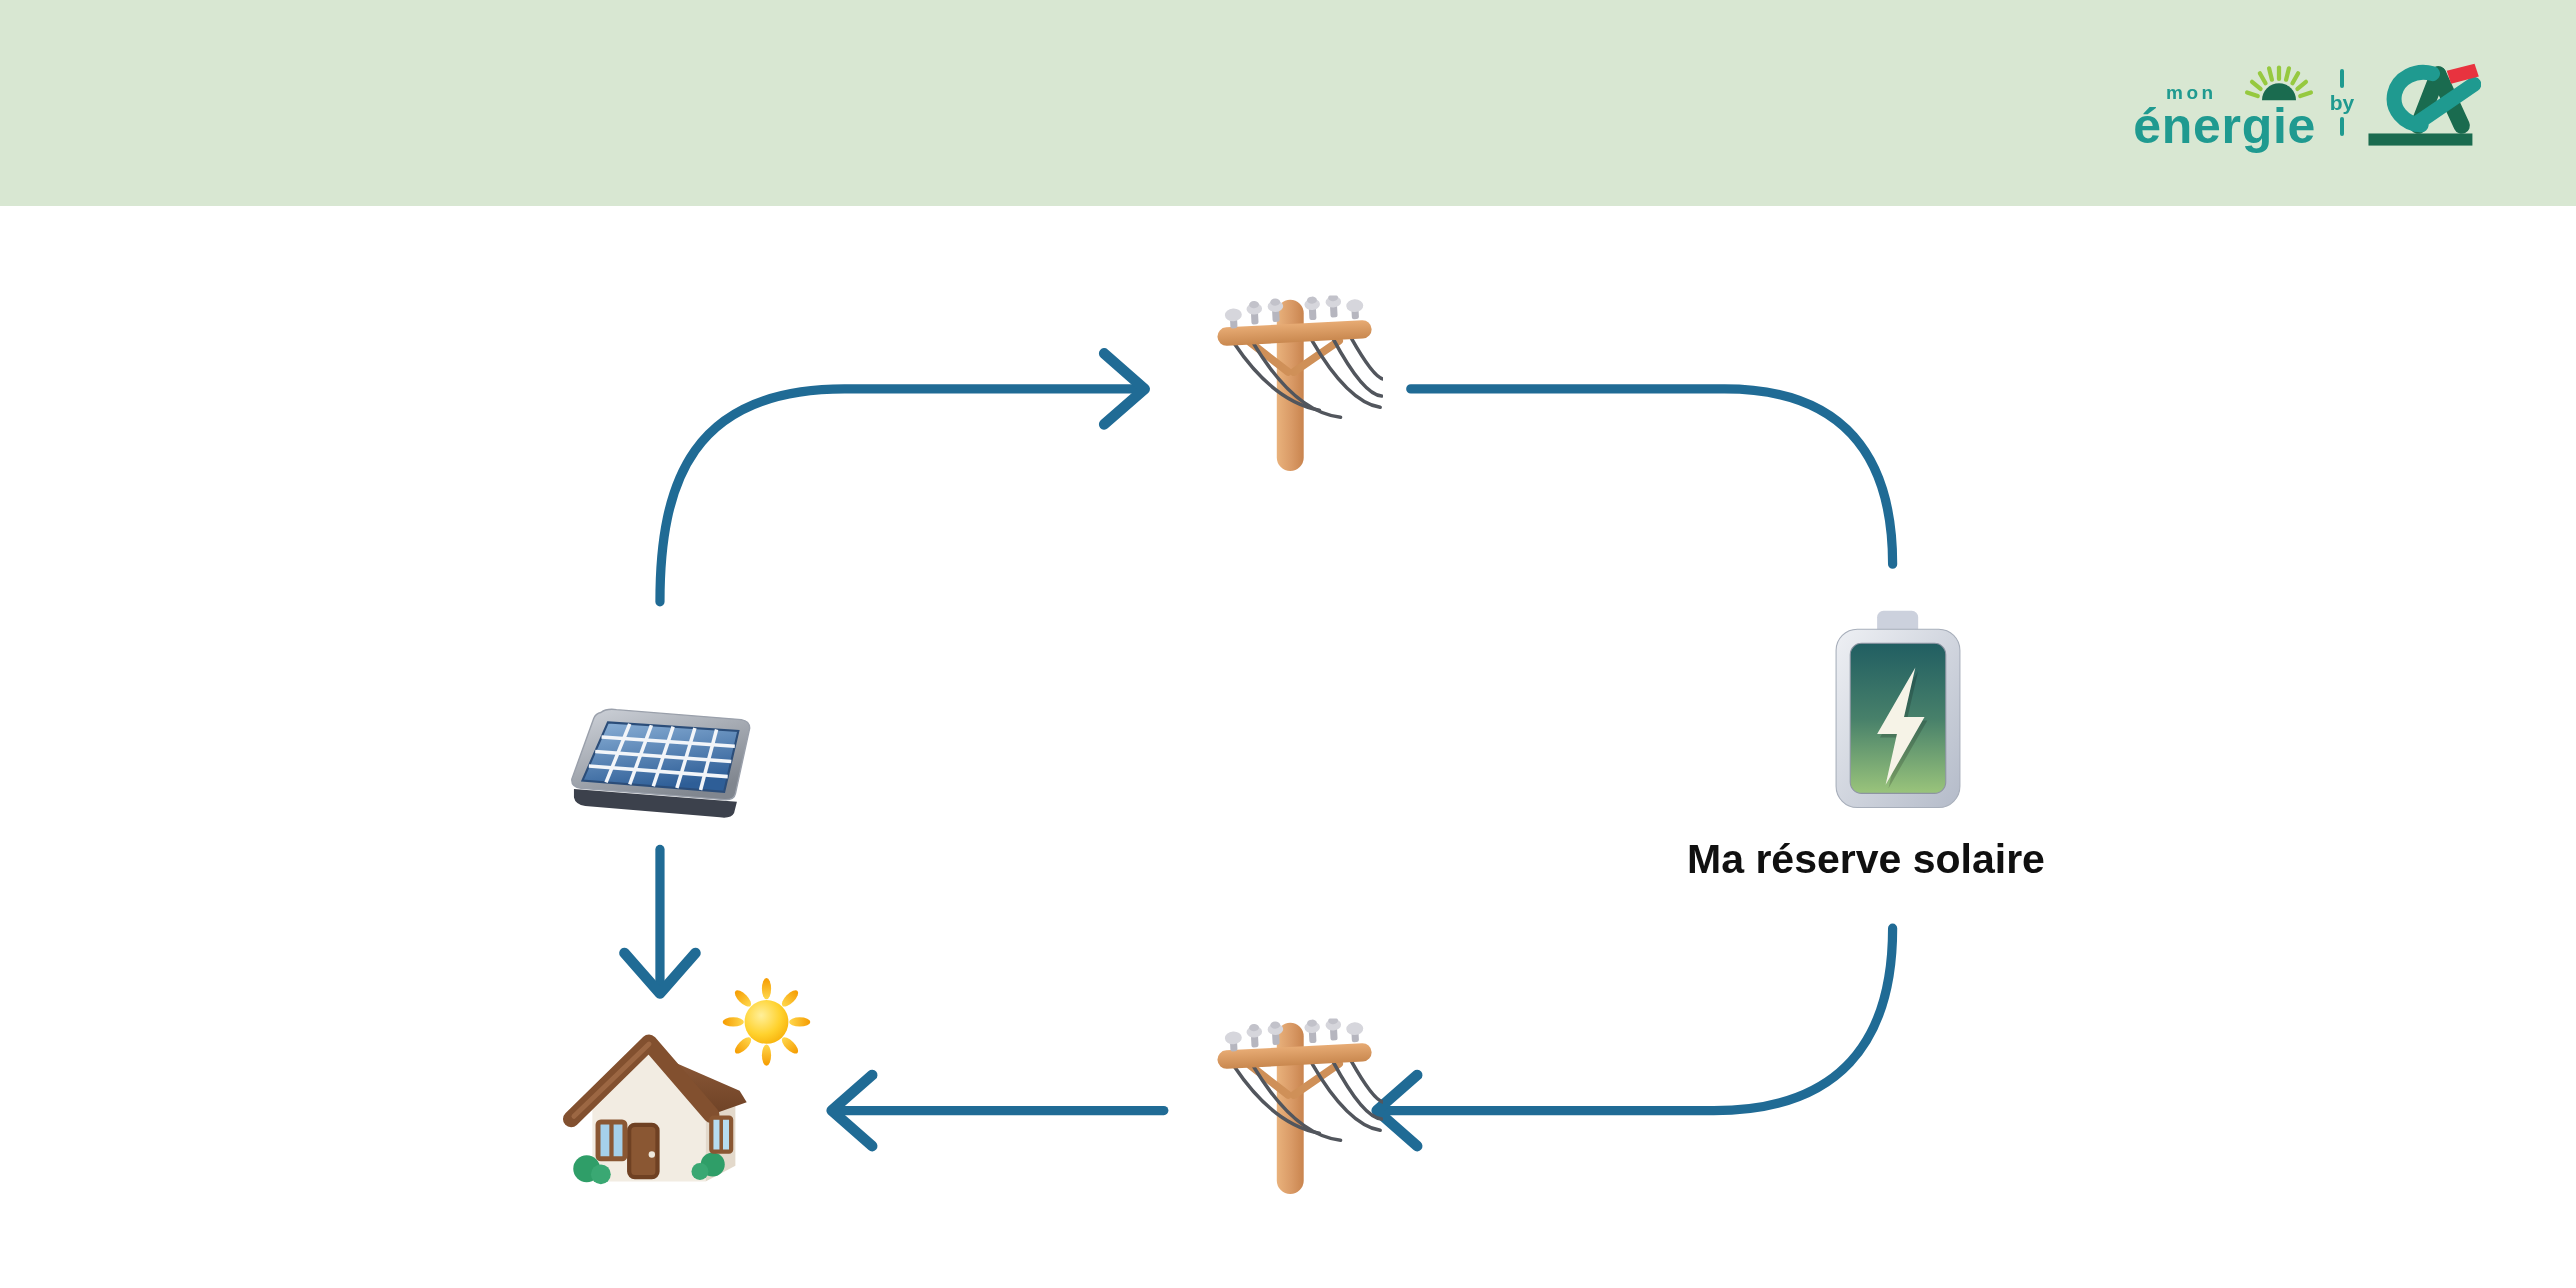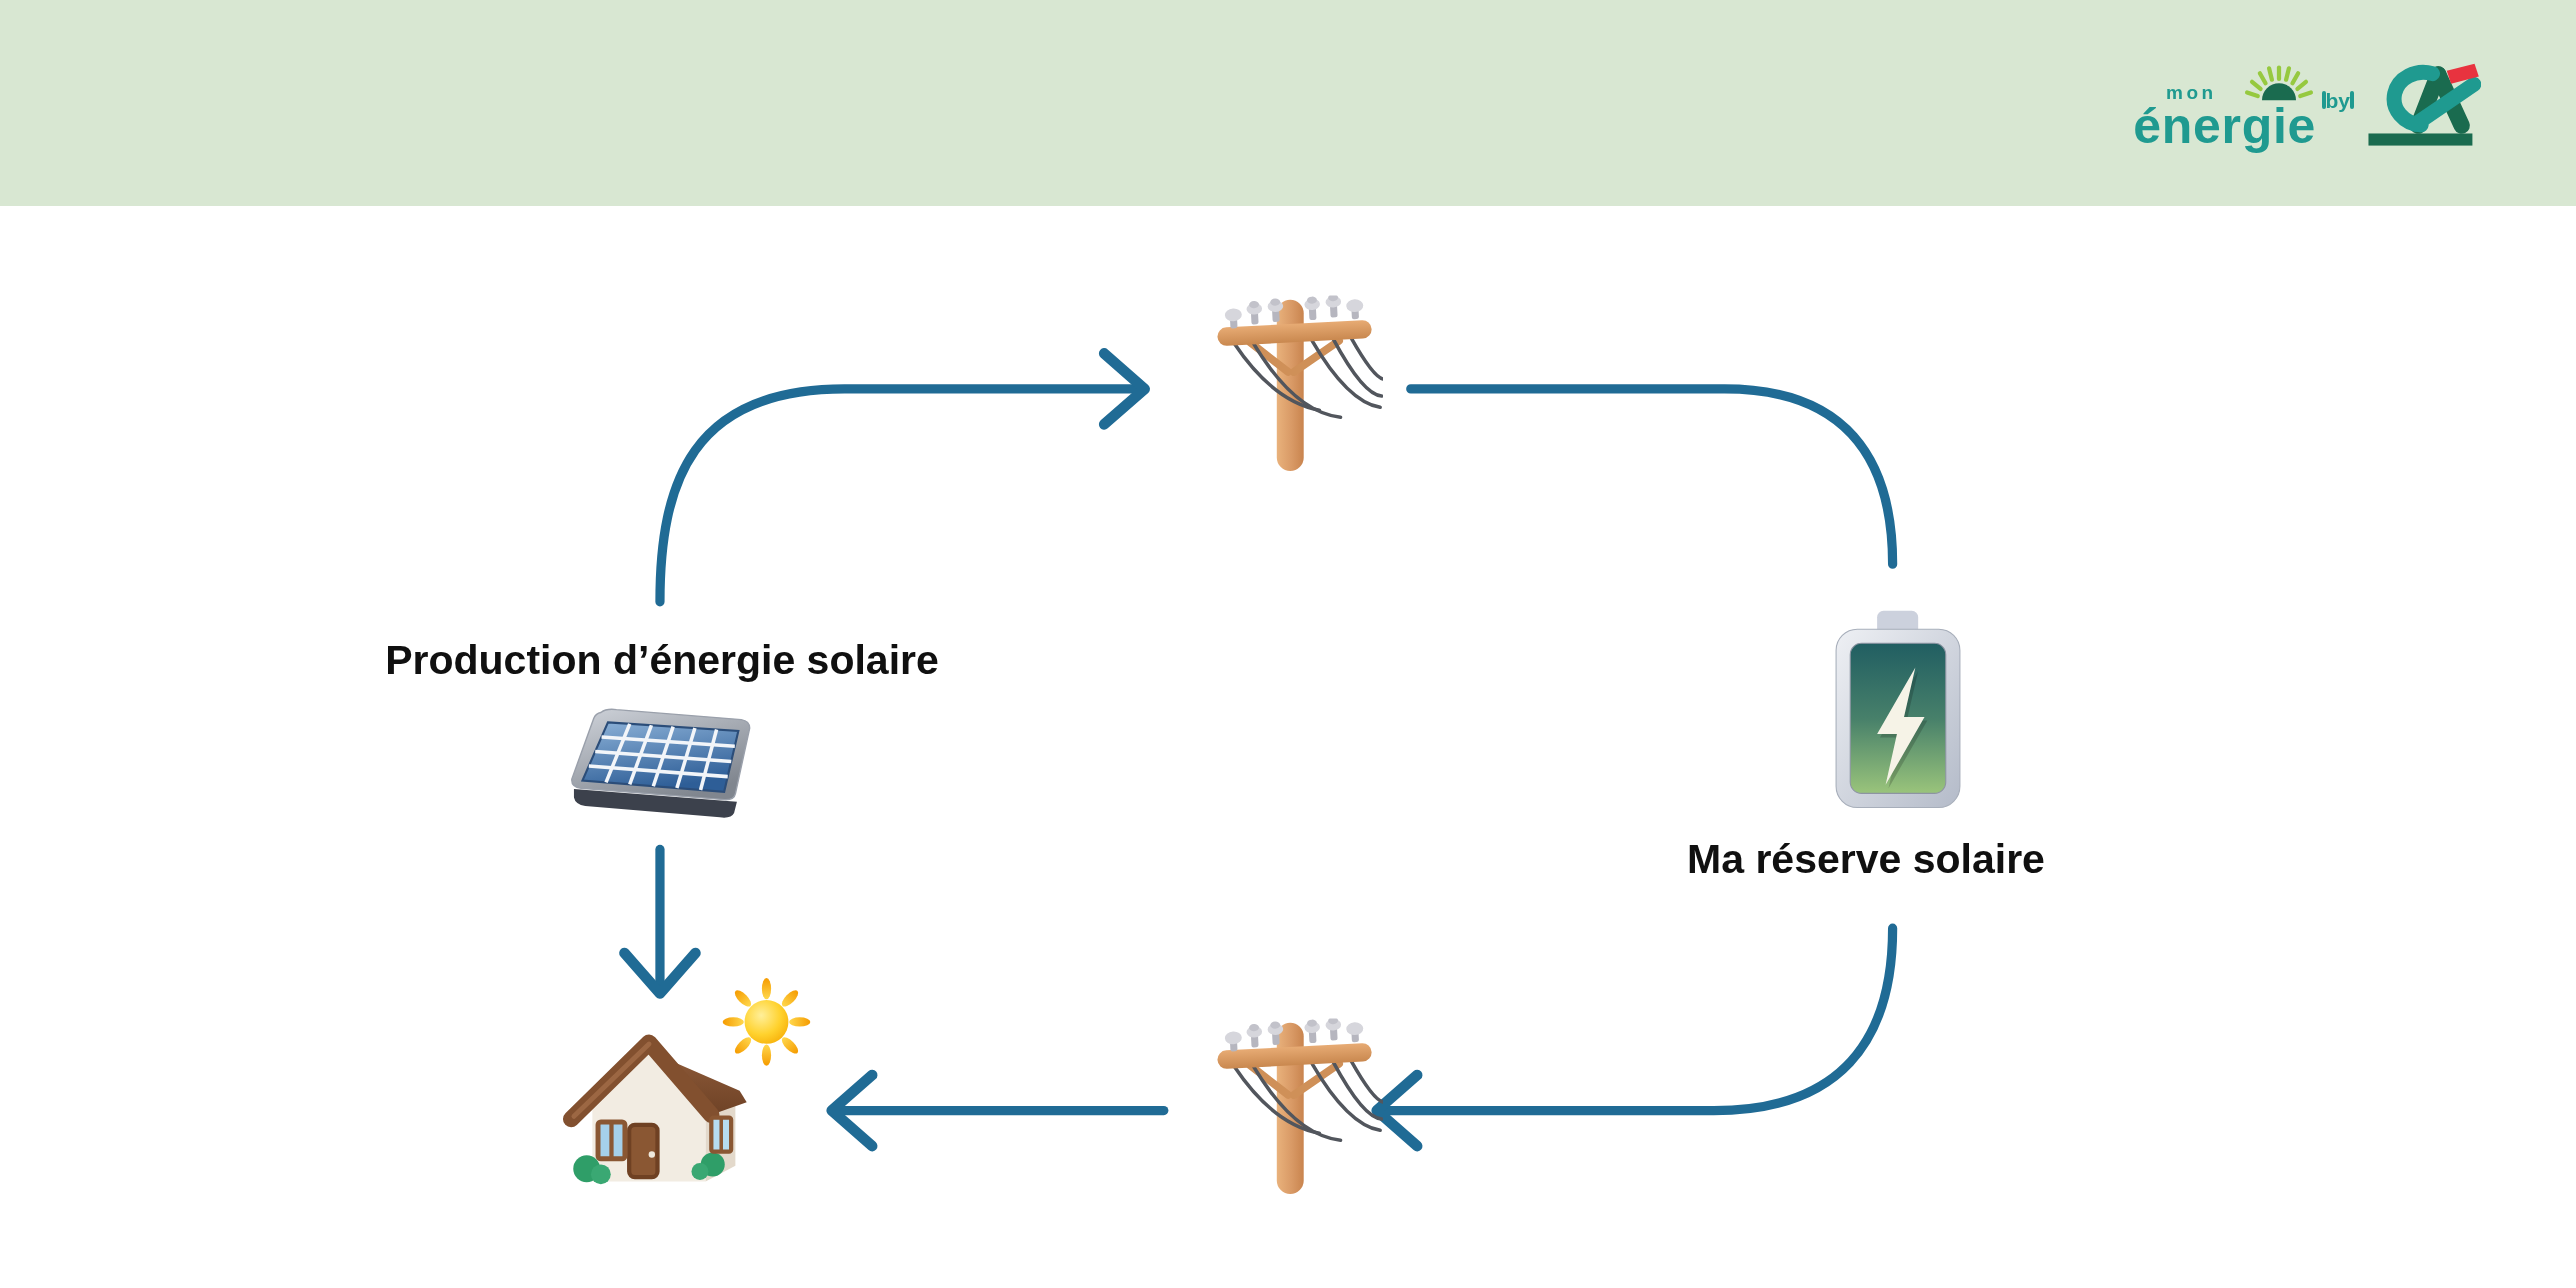--- a/index.html
+++ b/index.html
@@ -8,21 +8,21 @@
     --logo-light-green:#96c93f; --logo-red:#e8333f;
   }
   *{box-sizing:border-box}
   body{margin:0;background:#fff;font-family:"Liberation Sans","DejaVu Sans",sans-serif}
   .canvas{position:relative;width:2576px;height:1288px;background:#ffffff;overflow:hidden}
   .header{position:absolute;left:0;top:0;width:2576px;height:206px;background:var(--header-bg)}
   .title{position:absolute;left:89px;top:65px;font-size:57px;font-weight:700;color:var(--title-green);letter-spacing:0px;white-space:nowrap}
   .logo{position:absolute;left:2129px;top:35px;width:369px;height:149px}
   .logo .mon{position:absolute;left:37px;top:47px;font-size:19px;font-weight:700;letter-spacing:3.5px;color:var(--logo-teal)}
   .logo .energie{position:absolute;left:4.3px;top:62px;font-size:50px;font-weight:700;color:var(--logo-teal);letter-spacing:0.7px}
-  .logo .bywrap{position:absolute;left:193px;top:28px;width:40px;height:74px;display:flex;flex-direction:row;align-items:center}
+  .logo .bywrap{position:absolute;left:193px;top:34px;width:40px;height:74px;display:flex;flex-direction:column;align-items:center}
   .logo .bar{width:3.5px;height:18.5px;background:var(--logo-teal);border-radius:2.1px}
   .logo .by{font-size:21px;font-weight:700;color:var(--logo-teal);line-height:1;padding:4.3px 0}
   .label{position:absolute;font-size:41px;font-weight:700;color:var(--label-text);white-space:nowrap;transform:translateX(-50%)}
   .lbl-production{left:662px;top:637px}
   .lbl-reserve{left:1866px;top:836px}
   svg{display:block}
   .abs{position:absolute}
 </style>
 </head>
 <body>
@@ -261,17 +261,16 @@
   <svg class="abs" style="left:1829px;top:605px" width="138" height="209" viewBox="0 0 195 295">
       <use href="#sym-battery"></use>
     </svg>
   <svg class="abs" style="left:561px;top:1020px" width="193" height="177" viewBox="0 0 272 250">
       <use href="#sym-house"></use>
     </svg>
   <svg class="abs" style="left:717px;top:971px" width="99" height="99" viewBox="0 0 140 140">
       <use href="#sym-sun"></use>
     </svg>
 
-  <div class="label lbl-production">Production d’énergie solaire</div>
   <div class="label lbl-reserve">Ma réserve solaire</div>
 
 </div>
 
 
 </body></html>

